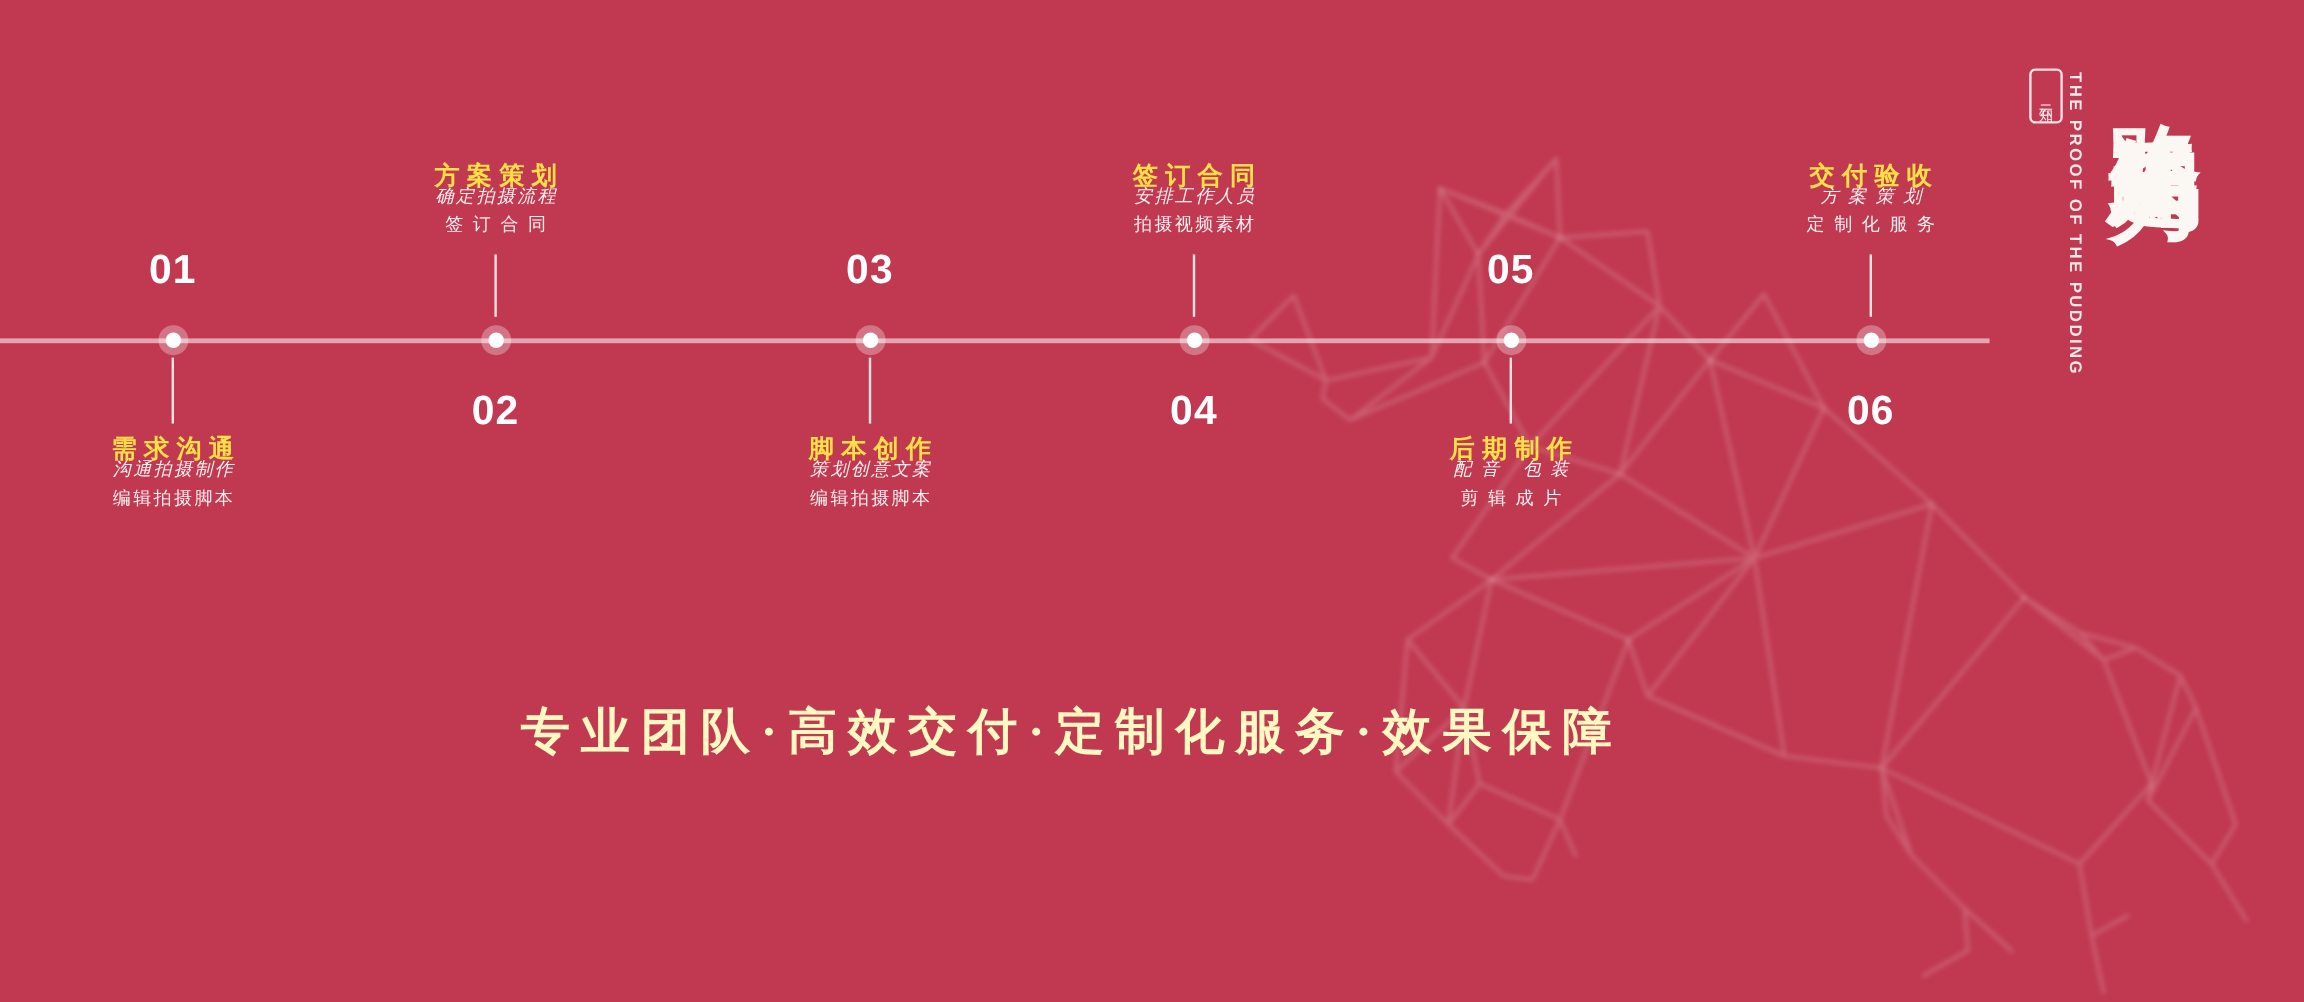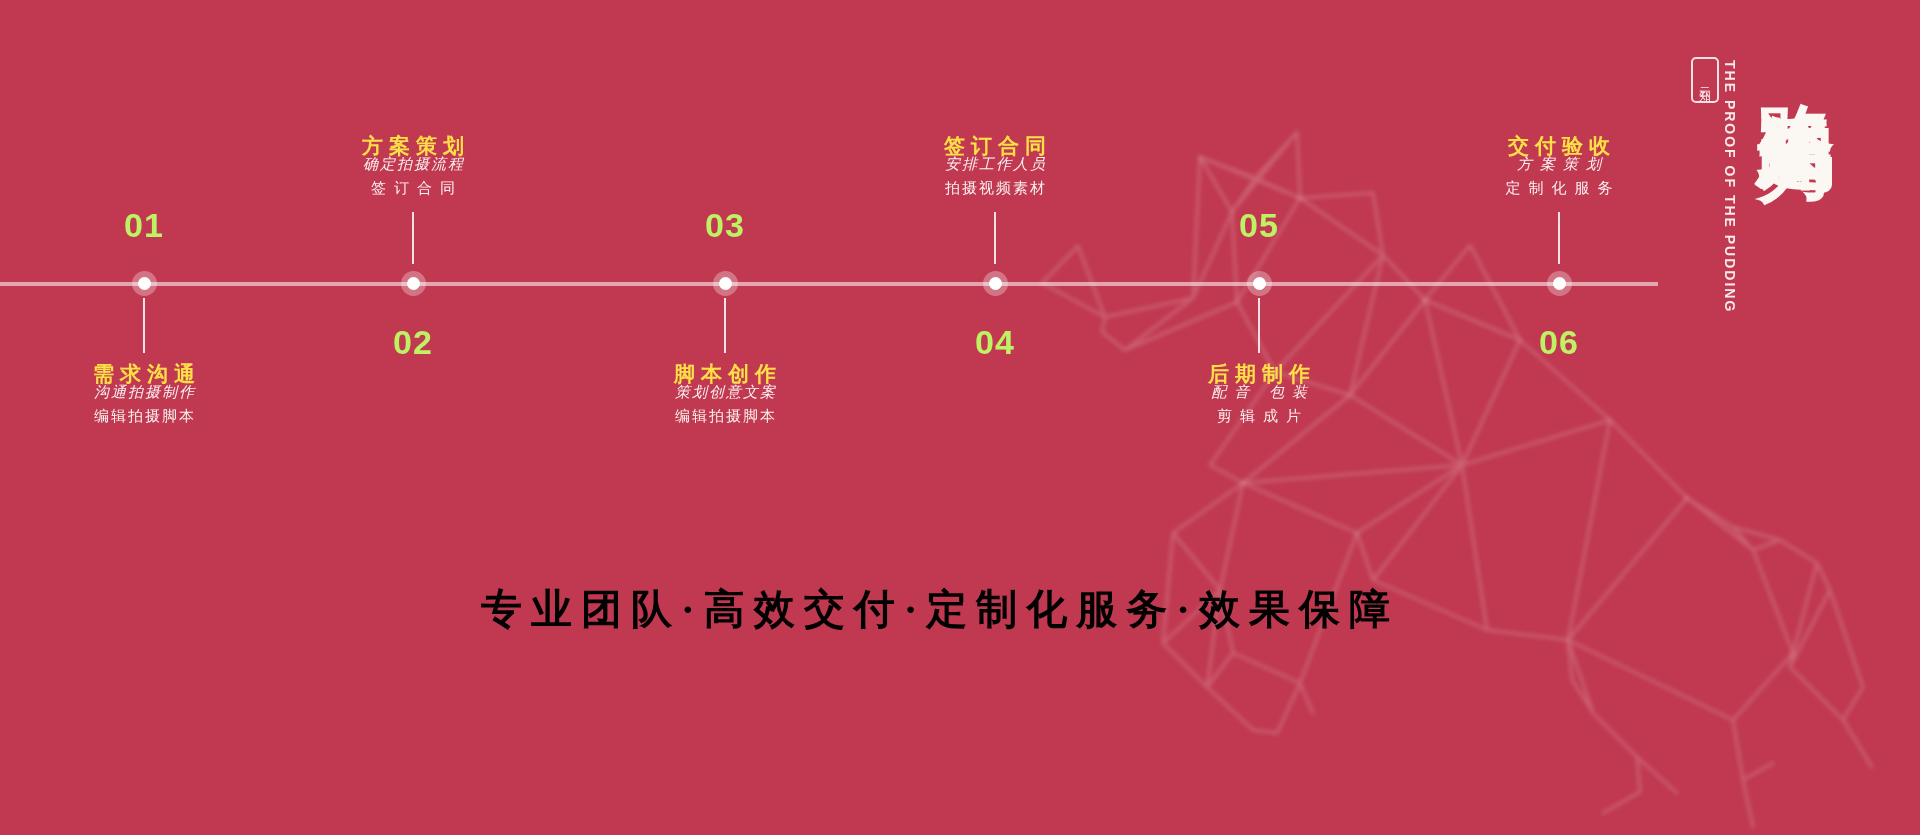--- a/index.html
+++ b/index.html
@@ -10,41 +10,41 @@
   }
   
   .horse{position:absolute;left:0;top:0;width:1920px;height:835px;filter:blur(2px);}
   .horse path{fill:none;stroke:rgba(255,255,255,0.20);stroke-width:3;stroke-linejoin:round;stroke-linecap:round;}
 
   
   .tl-line{position:absolute;left:0;top:282px;width:1658px;height:4px;background:rgba(255,255,255,0.55);}
   .step{position:absolute;top:0;width:0;height:100%;}
   .dot{position:absolute;left:0;top:277px;width:13px;height:13px;margin-left:-6.5px;border-radius:50%;
        background:#ffffff;box-shadow:0 0 0 6px rgba(255,255,255,0.30);}
-  .num{position:absolute;left:0;transform:translateX(-50%);font-size:34px;font-weight:700;color:#bef264;
+  .num{position:absolute;left:0;transform:translateX(-50%);font-size:34px;font-weight:700;color:#ffffff;
        letter-spacing:1px;line-height:1;white-space:nowrap;}
   .step.below .num{top:208px;}
   .step.above .num{top:325px;}
   .conn{position:absolute;left:0;width:2px;margin-left:-1px;background:rgba(255,255,255,0.85);}
   .step.below .conn{top:298px;height:55px;}
   .step.above .conn{top:212px;height:52px;}
   .tblock{position:absolute;left:0;transform:translateX(-50%);text-align:center;white-space:nowrap;
           font-family:"Liberation Serif",serif;}
   .step.below .tblock{top:364px;}
   .step.above .tblock{top:136px;}
   .ttitle{font-size:21px;font-weight:700;color:#fde047;letter-spacing:6px;margin-right:-6px;line-height:1;}
   .tline{font-size:15px;color:rgba(255,255,255,0.92);line-height:1;margin-top:9px;}
   .tline.first{margin-top:0;font-style:italic;}
   .ls{letter-spacing:2px;margin-right:-2px;}
   .lsw{letter-spacing:8px;margin-right:-8px;}
 
   
   .slogan{position:absolute;left:893px;top:589px;transform:translateX(-50%);white-space:nowrap;
-          font-family:"Liberation Serif",serif;font-weight:700;font-size:41px;color:#000000;
-          letter-spacing:9px;line-height:1;margin-left:47px;}
+          font-family:"Liberation Serif",serif;font-weight:700;font-size:41px;color:#fef9c3;
+          letter-spacing:9px;line-height:1;}
 
   
   .seal{position:absolute;left:1691px;top:57px;width:24px;height:42px;border:2px solid rgba(255,255,255,0.85);
         border-radius:5px;display:flex;align-items:center;justify-content:center;}
   .seal span{writing-mode:vertical-rl;text-orientation:upright;font-family:"Liberation Serif",serif;
         font-size:12px;line-height:1;letter-spacing:2px;color:rgba(255,255,255,0.9);}
   .en-vert{position:absolute;left:1722px;top:60px;writing-mode:vertical-rl;
         font-family:"Liberation Sans",sans-serif;font-size:14px;font-weight:700;letter-spacing:2px;
         color:#f6e9ea;}
   .calligraphy{position:absolute;left:1754px;top:40px;writing-mode:vertical-rl;text-orientation:upright;

